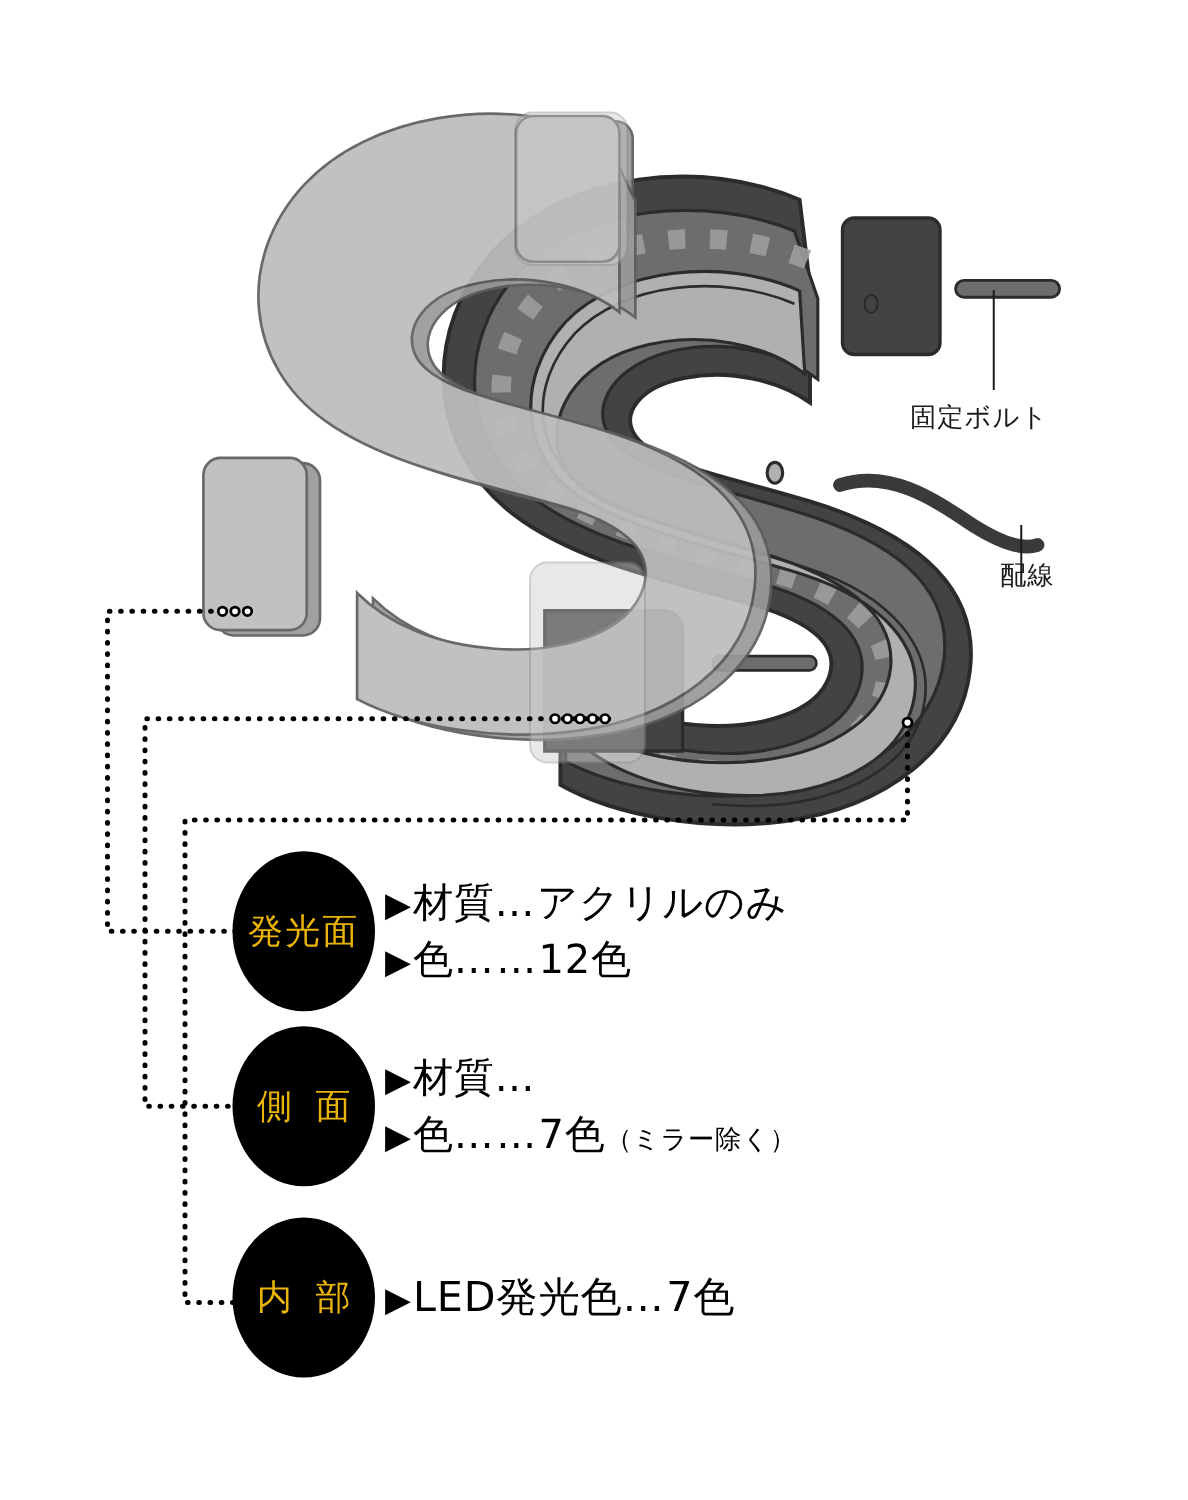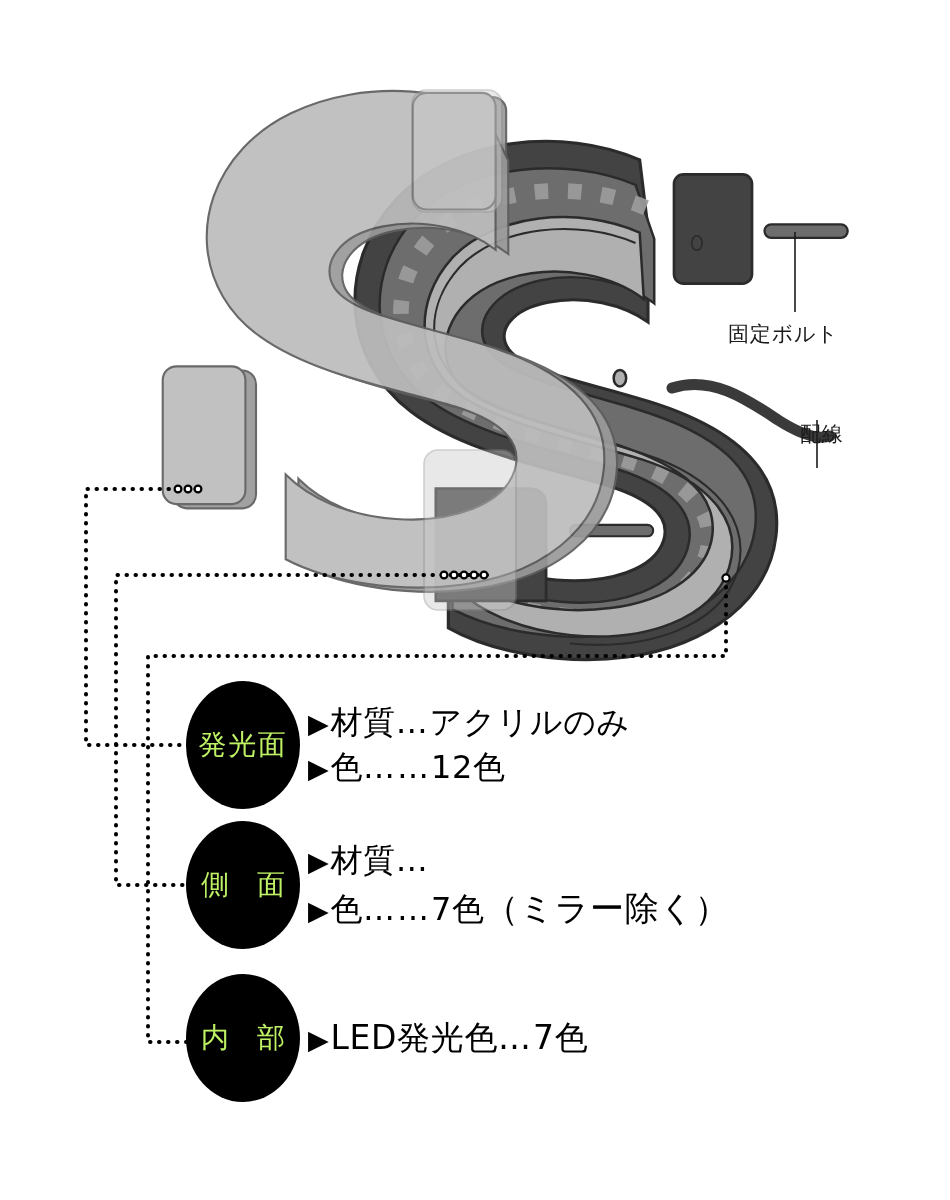--- a/index.html
+++ b/index.html
@@ -32,46 +32,46 @@
   
   .callout-label {
     position: absolute;
     font-size: 21px;
     letter-spacing: 0.04em;
     color: #1b1b1b;
     white-space: nowrap;
     font-family: "DejaVu Sans", "Liberation Sans", sans-serif;
   }
   #callout-bolt  { left: 728px; top: 320px; }
-  #callout-wire  { left: 800px; top: 420px; }
+  #callout-wire  { left: 800px; top: 446px; }
 
   
   .legend-row {
     position: absolute;
     left: 186px;
     display: flex;
     align-items: center;
   }
   #legend-row-0 { top: 681px; }
   #legend-row-1 { top: 821px; }
   #legend-row-2 { top: 974px; }
 
   .legend-badge {
     width: 114px;
     height: 128px;
     border-radius: 50%;
     background: #000000;
-    color: #bef264;
+    color: #eab308;
     display: flex;
     align-items: center;
     justify-content: center;
     font-size: 28px;
     letter-spacing: 0.06em;
     flex: 0 0 auto;
-    font-family: Liberation Mono, monospace;
+    font-family: Liberation Sans, sans-serif;
   }
   .legend-badge.wide-space { letter-spacing: 0.20em; text-indent: 0.20em; text-align: right; }
 
   .legend-lines {
     margin-left: 8px;
     display: flex;
     flex-direction: column;
     justify-content: center;
   }
   .legend-line {
@@ -86,21 +86,21 @@
   }
   .legend-line .bullet-tri {
     font-size: 27px;
     line-height: 1;
     margin-right: 1px;
     color: #000000;
   }
   .legend-line .lbl { }
   .legend-line .leader { letter-spacing: 0.06em; }
   .legend-line .val { }
-  .legend-line .note { font-size: 34px; text-align: center; }
+  .legend-line .note { font-size: 21px; text-align: center; }
   .legend-row.single .legend-line { font-size: 33px; }
 </style>
 </head>
 <body>
 
 <div id="stage">
 
   <svg id="art" viewBox="0 0 950 1200" aria-hidden="true">
     <defs>
 

